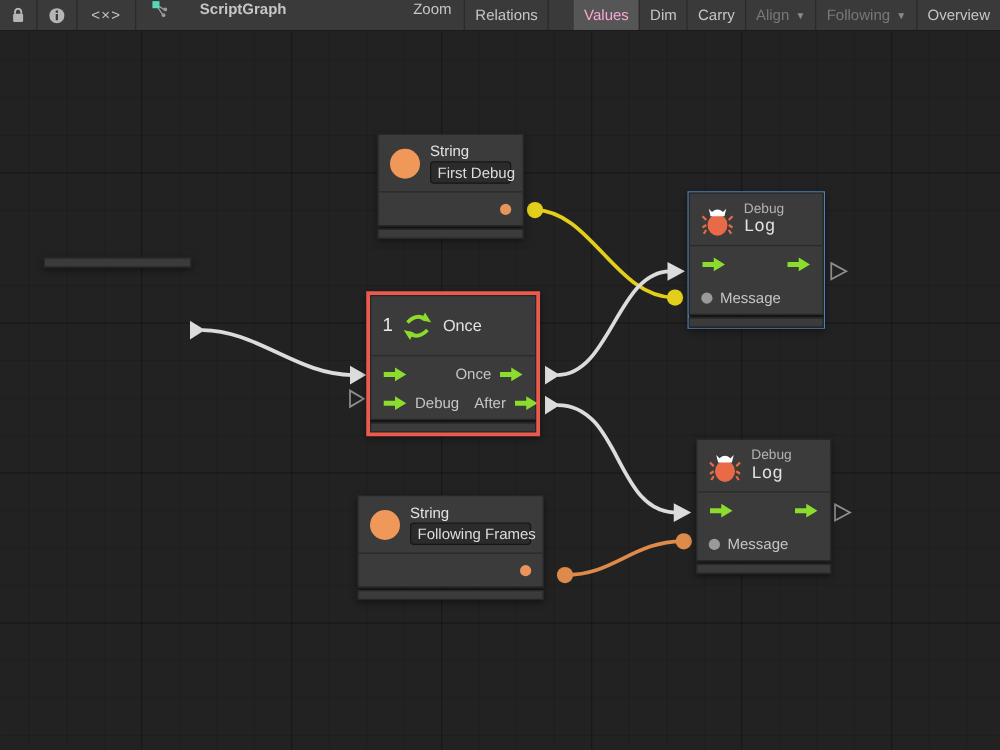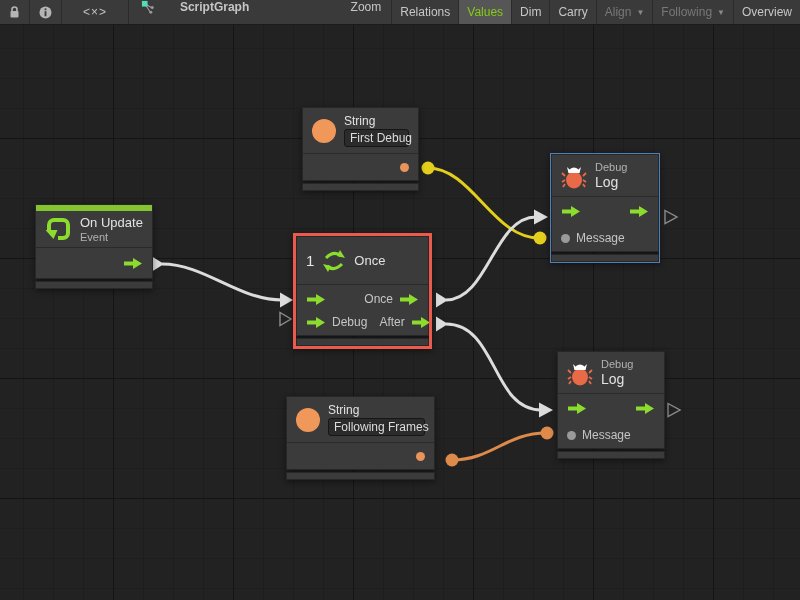--- a/index.html
+++ b/index.html
@@ -10,21 +10,21 @@
   .titlebar { height:20px; background:#232323; display:flex; align-items:stretch; position:relative; flex:0 0 auto; }
   .tab { margin-left:2px; width:114px; background:#3d3d3d; border-top:2px solid #4a7bd0; display:flex; align-items:center; gap:5px; padding:0 6px; }
   .tab-label { font-size:12px; color:#cfcfcf; white-space:nowrap; }
   .win-controls { margin-left:auto; display:flex; align-items:center; gap:4px; padding-right:6px; color:#c9c9c9; }
   .win-controls span { font-size:12px; width:14px; text-align:center; cursor:default; }
 
   
   .toolbar { height:25px; background:#3a3a3a; border-bottom:1px solid #1b1b1b; display:flex; align-items:stretch; flex:0 0 auto; font-size:12px; color:#c6c6c6; }
   .tb-sep { width:1px; background:#2a2a2a; flex:0 0 auto; }
   .tb-btn { display:flex; align-items:center; justify-content:center; padding:0 8px; white-space:nowrap; cursor:default; }
-  .tb-btn.selected { background:#565656; color:#84cc16; }
+  .tb-btn.selected { background:#565656; color:#f9a8d4;margin-left:20px; }
   .tb-btn.disabled { color:#787878; }
   .tb-btn .dd { font-size:8px; margin-left:5px; color:#8a8a8a; }
   .icon-btn { padding:0 9px; }
   .code-glyph { font-size:12px; color:#c2c2c2; letter-spacing:1px; }
   .tb-graph { display:flex; align-items:flex-start; gap:24px; padding:0 10px 0 12px;font-weight:bold; }
   .tb-zoom { display:flex; align-items:flex-end; gap:24px; padding:0 10px 0 26px;flex-direction:column; }
   .slider { position:relative; width:96px; height:25px; }
   .slider-track { position:absolute; left:0; right:0; top:12px; height:1px; background:#8d8d8d; }
   .slider-handle { position:absolute; right:0; top:7px; width:11px; height:11px; border-radius:50%; background:#989898; }
   .zoom-val { color:#bdbdbd; }
@@ -42,21 +42,21 @@
 
   
   .node { position:absolute; filter:drop-shadow(0 2px 3px rgba(0,0,0,0.45)); }
   .node.selected { box-shadow:0 0 0 1px #4e81b8; }
   .node.highlighted { outline:3px solid #ec594d; }
   .n-main { background:#3b3b3b; border:1px solid #272727; }
   .n-footer { height:8px; background:#3b3b3b; border:1px solid #272727; margin-top:2px; }
   .n-header { display:flex; align-items:center; gap:8px; padding:6px 9px; border-bottom:1px solid #2a2a2a; }
   .hdr-col { display:flex; flex-direction:column; gap:1px; min-width:0; }
   .n-title { font-size:12px; color:#e2e2e2; white-space:nowrap; }
-  .n-title-lg { font-size:14px; color:#e2e2e2; white-space:nowrap; }
+  .n-title-lg { font-size:14px; color:#e2e2e2; white-space:nowrap;font-family:Liberation Mono, monospace; }
   .n-sub { font-size:11px; color:#b2b2b2; white-space:nowrap; }
   .n-field { background:#2b2b2b; border:1px solid #161616; border-radius:3px; color:#dcdcdc; font-size:12px; padding:1px 5px; white-space:nowrap; }
   .n-row { display:flex; align-items:center; padding:0 9px; gap:6px; }
   .n-row .grow { flex:1 1 auto; }
   .port-label { font-size:12px; color:#c5c5c5; white-space:nowrap; }
   .circle-icon { width:24px; height:24px; border-radius:50%; background:#f0985a; flex:0 0 auto; }
   .port-dot { width:9px; height:9px; border-radius:50%; flex:0 0 auto; }
   .port-dot.orange { background:#e8945a; }
   .port-dot.gray { background:#9a9a9a; }
   .event-strip { height:6px; background:#85c431; }
@@ -221,39 +221,20 @@
         </div>
         <div class="n-row" style="height:26px;">
           <span class="port-dot gray"></span>
           <span class="port-label">Message</span>
         </div>
       </div>
       <div class="n-footer"></div>
     </div>
 
     <div class="node" style="left:35px; top:179px; width:118px;">
-      <div class="n-main">
-        <div class="event-strip"></div>
-        <div class="n-header" style="padding:4px 8px;">
-          <svg width="28" height="28" viewBox="0 0 28 28">
-            <path d="M10 5 H19 A5 5 0 0 1 24 10 V18 A5 5 0 0 1 19 23 H14 M10 5 A5 5 0 0 0 5 10 V16" stroke="#8cdc2e" stroke-width="4" fill="none"></path>
-            <polygon points="5,16 0.5,16 8.5,25 12.5,16" fill="#8cdc2e" transform="translate(1,-1)"></polygon>
-          </svg>
-          <div class="hdr-col">
-            <div class="n-title" style="font-size:13px;">On Update</div>
-            <div class="n-sub">Event</div>
-          </div>
-        </div>
-        <div class="n-row" style="height:30px;">
-          <span class="grow"></span>
-          <svg class="arrow-svg" width="20" height="13" viewBox="0 0 18 13">
-            <path d="M0 4.5 H9 V1 L18 6.5 L9 12 V8.5 H0 z" fill="#8cdc2e"></path>
-          </svg>
-        </div>
-      </div>
       <div class="n-footer"></div>
     </div>
 
     <div class="node highlighted" style="left:296px; top:211px; width:133px;">
       <div class="n-main">
         <div class="n-header" style="height:48px;">
           <span class="once-count">1</span>
           <svg width="24" height="24" viewBox="0 0 24 24">
             <path d="M4 9 Q12 1 19 7" stroke="#8cdc2e" stroke-width="3" fill="none"></path>
             <polygon points="15,7 23,9 18,1" fill="#8cdc2e"></polygon>

